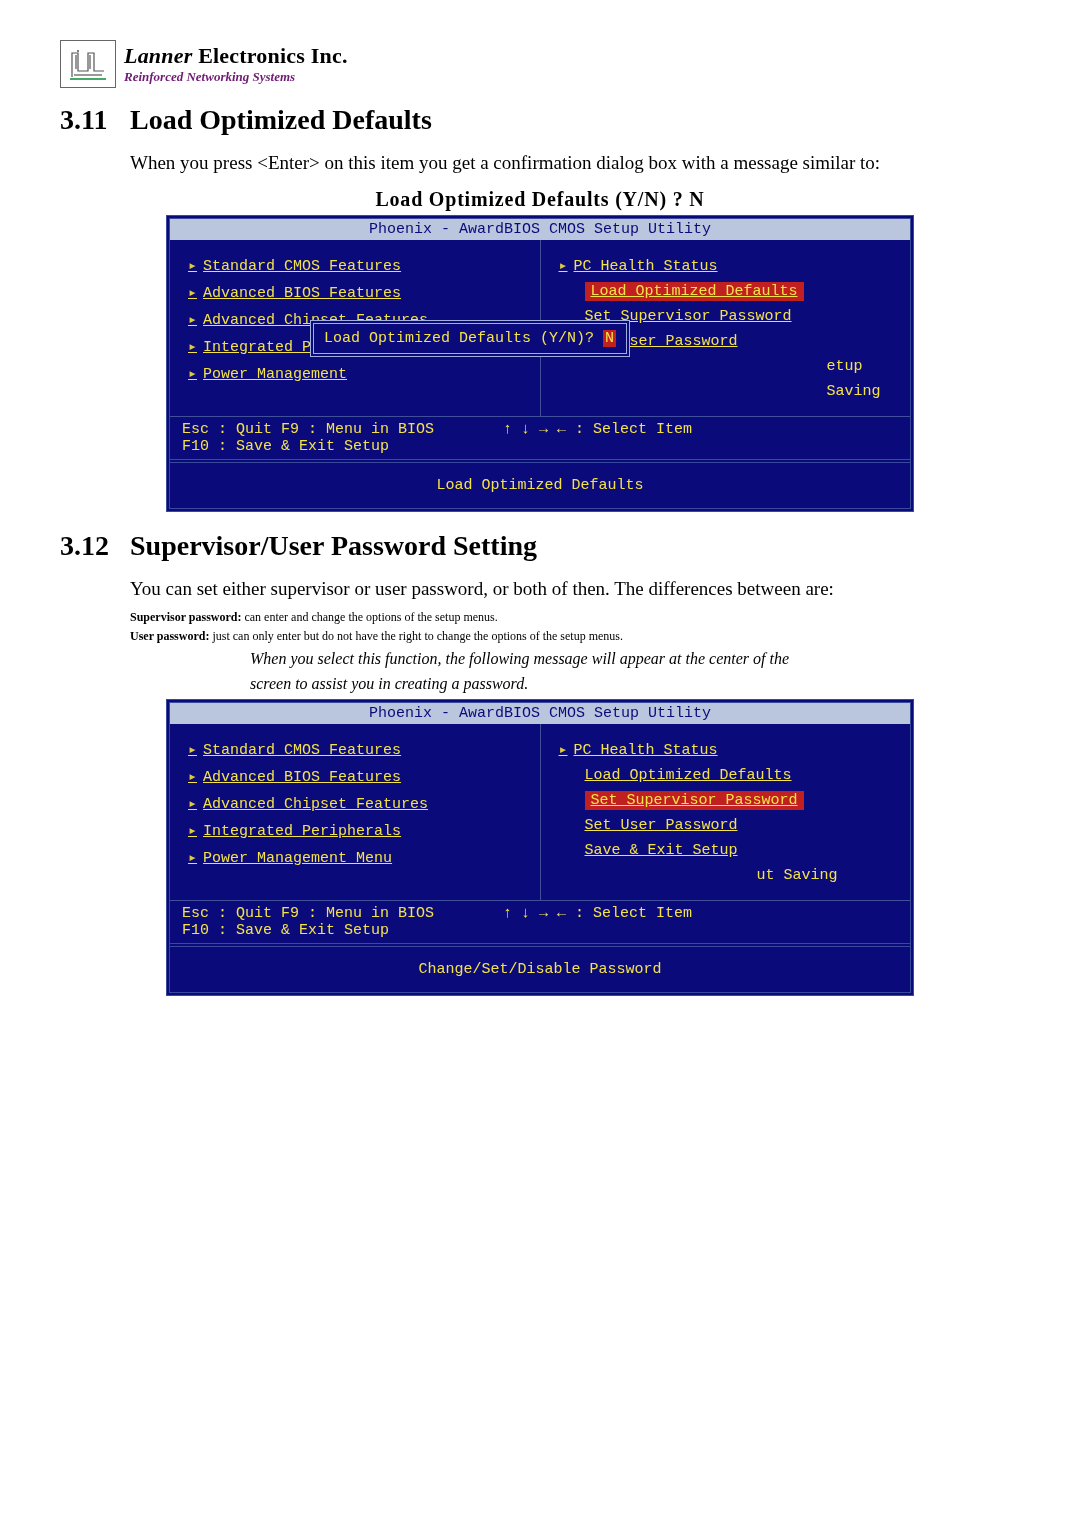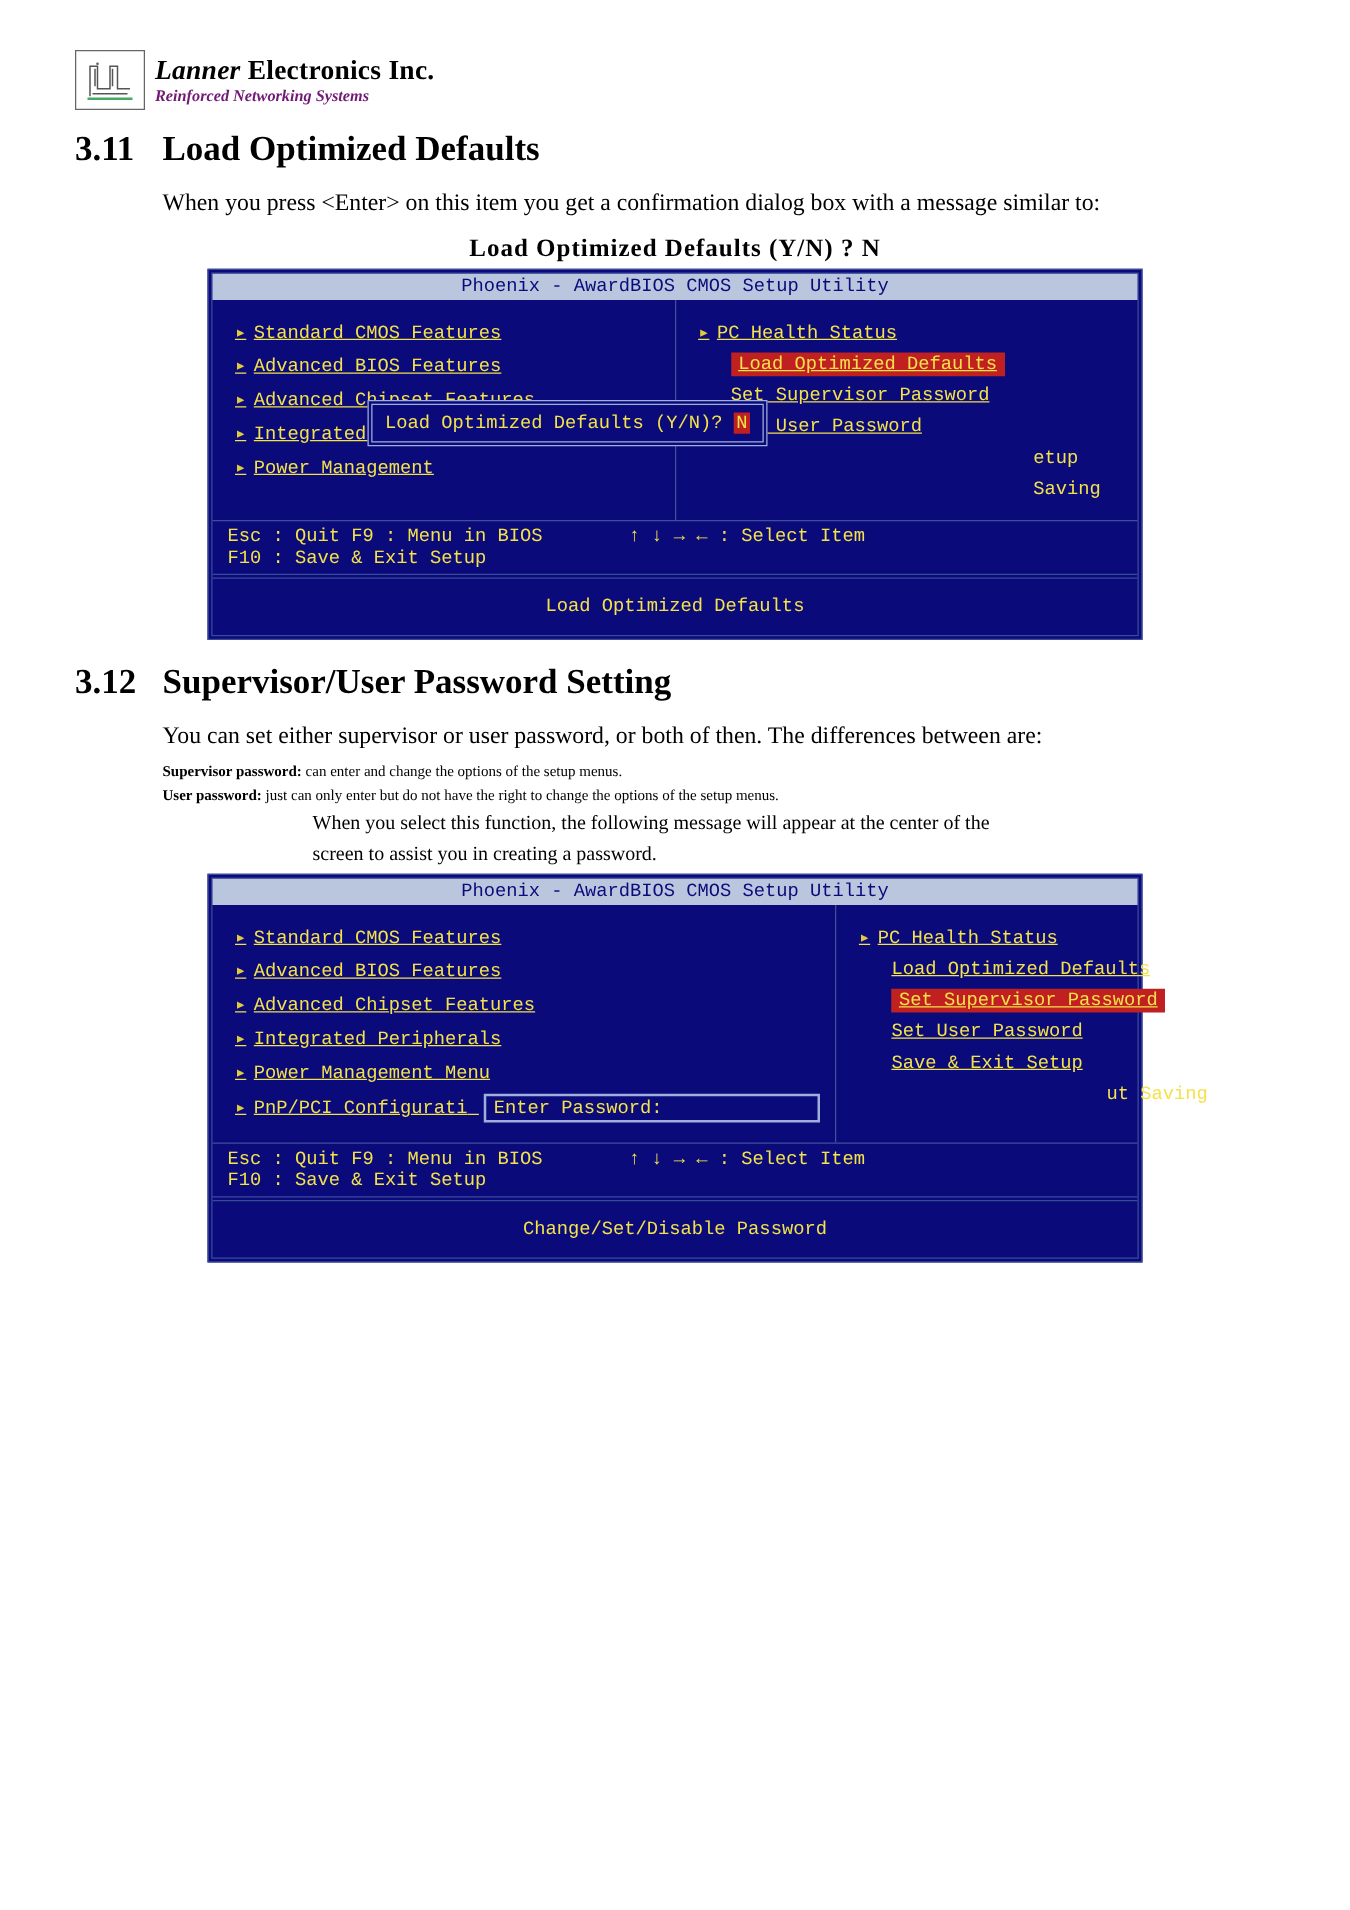--- a/index.html
+++ b/index.html
@@ -61,20 +61,21 @@
   p.small {
     margin: 2px 0 2px 70px;
     font-size: 12px;
     line-height: 1.4;
   }
   p.small .bold { font-weight:bold; }
   p.indent2 {
     margin: 2px 0 2px 190px;
     font-size: 16px;
     line-height: 1.45;
+    font-style: italic;
   }
 
   .dialog-title {
     text-align: center;
     font-weight: bold;
     font-size: 20px;
     letter-spacing: .8px;
     margin: 12px 0 4px 0;
     font-family: "Times New Roman", serif;
   }
@@ -140,21 +141,21 @@
     background: #0a0a7a;
     padding: 6px 10px;
     color: #f4e24a;
     font-size: 15px;
     white-space: nowrap;
   }
   .modal-wrap {
     position: relative;
     height: 0;
   }
-  .dlg1 { left: 124px; top: -96px; }
+  .dlg1 { left: 140px; top: -96px; }
 
   .passbox {
     border: 2px double #a0aedb;
     background: #0a0a7a;
     display: inline-block;
     padding: 1px 4px 1px 6px;
     color: #f4e24a;
     margin-left: 4px;
   }
   .passbox .blank {
@@ -239,26 +240,20 @@
 
 <div class="bios">
   <div class="titlebar">Phoenix - AwardBIOS CMOS Setup Utility</div>
   <div class="zone">
     <div class="col">
       <div class="row arrow">Standard CMOS Features</div>
       <div class="row arrow">Advanced BIOS Features</div>
       <div class="row arrow">Advanced Chipset Features</div>
       <div class="row arrow">Integrated Peripherals</div>
       <div class="row arrow">Power Management Menu</div>
-      <div class="row">
-        <span class="arrow" style="display:inline;"></span><span>PnP/PCI Configurati</span>
-        <span class="passbox">
-          <span>Enter Password:</span><span class="blank"></span>
-        </span>
-      </div>
     </div>
     <div class="col vline">
       <div class="row arrow">PC Health Status</div>
       <div class="row indent">Load Optimized Defaults</div>
       <div class="row indent"><span class="highlight">Set Supervisor Password</span></div>
       <div class="row indent">Set User Password</div>
       <div class="row indent">Save &amp; Exit Setup</div>
       <div class="row indent rightfrag" style="margin-left:172px;">ut Saving</div>
     </div>
   </div>

